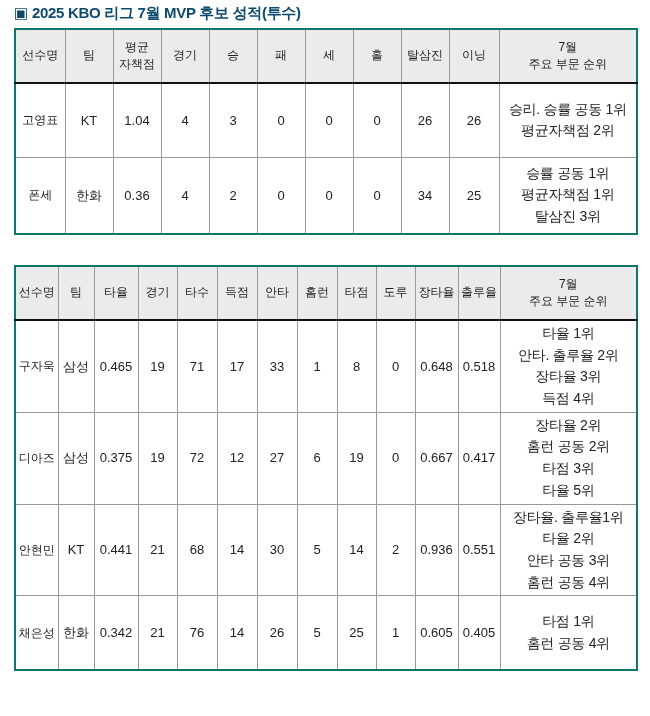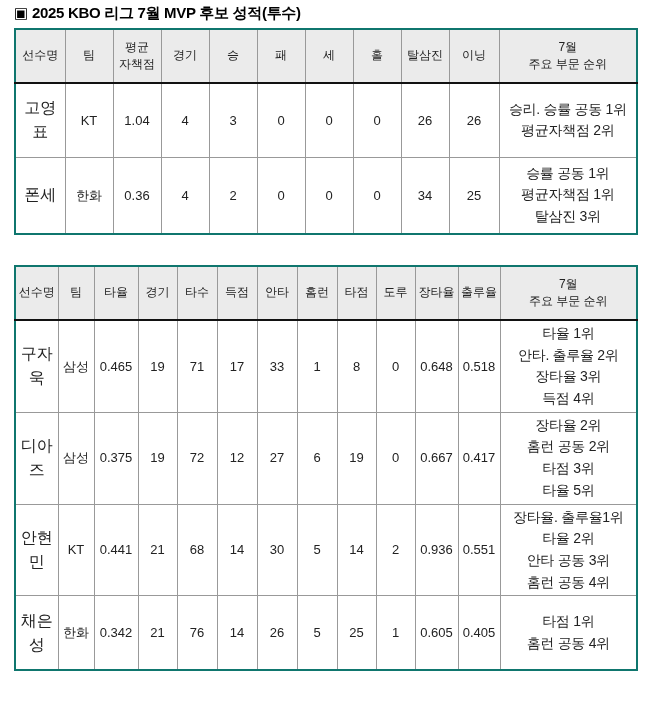--- a/index.html
+++ b/index.html
@@ -12,21 +12,21 @@
     font-family: "Liberation Sans", "DejaVu Sans", sans-serif;
     color: #222222;
   }
   .page {
     padding: 4px 0 0 14px;
     width: 650px;
   }
   .section-title {
     font-size: 15px;
     font-weight: bold;
-    color: #000000;
+    color: #0c4a6e;
     letter-spacing: -0.3px;
     margin: 0 2px 5px 0;
     white-space: nowrap;
   }
   .section-title .bullet {
     font-size: 15px;
     margin-right: 4px;
   }
   .pitchers-section { margin-bottom: 30px; }
   table.stats-table {
@@ -53,21 +53,21 @@
     color: #222222;
     height: 54px;
   }
   table.stats-table tbody tr { height: 74px; }
   table.pitchers tbody tr:last-child { height: 77px; }
   table.stats-table tbody td {
     font-size: 13px;
     line-height: 1.5;
     background: #ffffff;
   }
-  table.stats-table tbody td:first-child { font-size: 16px; }
+  table.stats-table tbody td:first-child { font-size: 12px; }
   table.stats-table tbody td:last-child {
     font-size: 14px;
     line-height: 1.55;
     letter-spacing: -0.3px;
   }
 </style>
 </head>
 <body>
 
 <div class="page">

